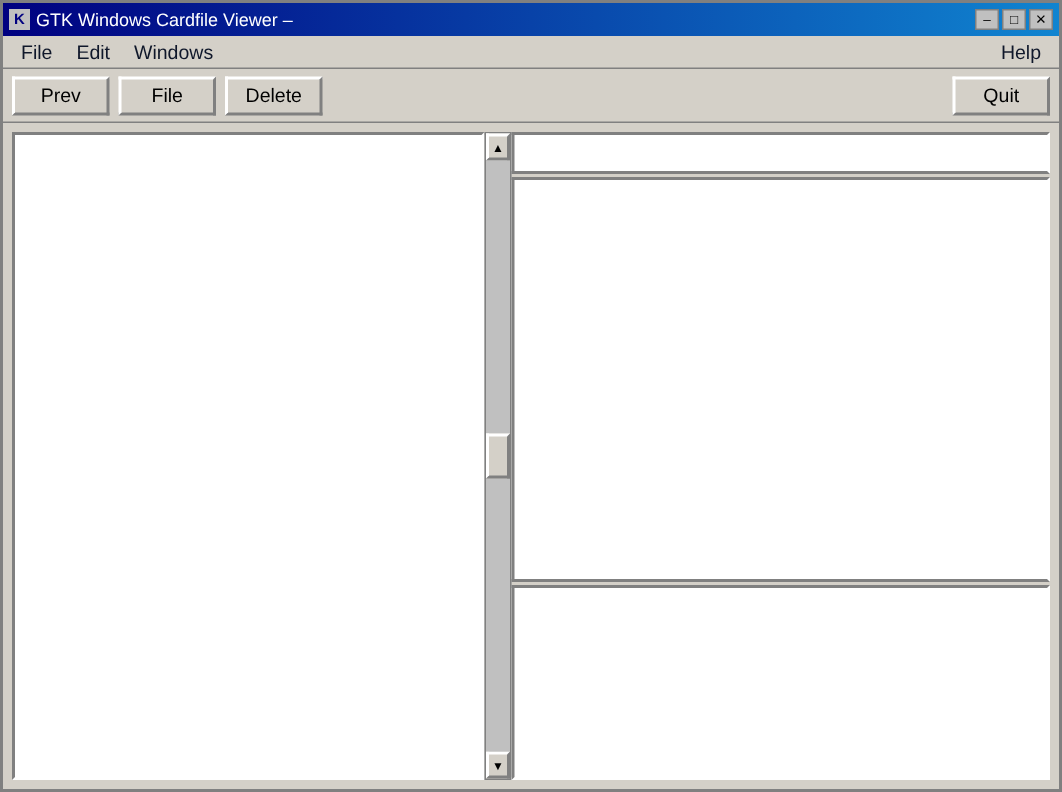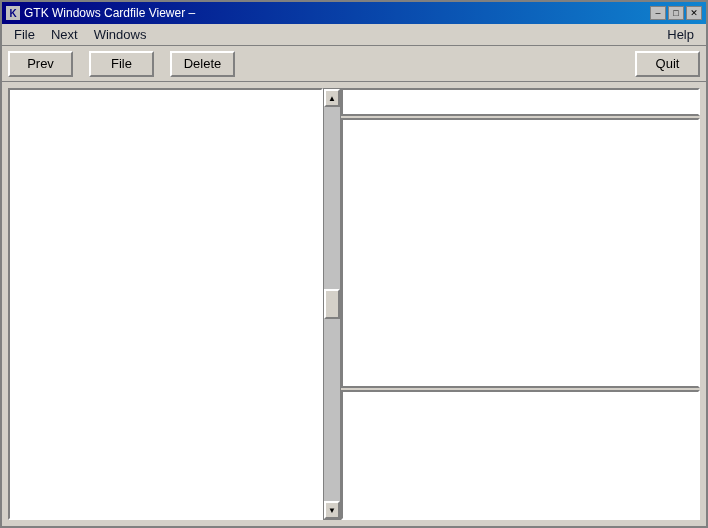--- a/index.html
+++ b/index.html
@@ -99,21 +99,21 @@
     .menu-spacer {
       flex: 1;
     }
 
     .toolbar {
       background: #d4d0c8;
       height: 36px;
       display: flex;
       align-items: center;
       padding: 4px 6px;
-      gap: 16px;
+      gap: 6px;
       border-bottom: 1px solid #808080;
       flex-shrink: 0;
     }
 
     .toolbar-btn {
       min-width: 65px;
       height: 26px;
       background: #d4d0c8;
       border-top: 2px solid #ffffff;
       border-left: 2px solid #ffffff;
@@ -258,21 +258,21 @@
     </div>
     <div class="title-bar-controls">
       <div class="title-btn">–</div>
       <div class="title-btn">□</div>
       <div class="title-btn">✕</div>
     </div>
   </div>
 
   <div class="menu-bar">
     <span class="menu-item">File</span>
-    <span class="menu-item">Next</span>
+    <span class="menu-item">Edit</span>
     <span class="menu-item">Windows</span>
     <div class="menu-spacer"></div>
     <span class="menu-item">Help</span>
   </div>
 
   <div class="toolbar">
     <button class="toolbar-btn">Prev</button>
     <button class="toolbar-btn">File</button>
     <button class="toolbar-btn">Delete</button>
     <div class="toolbar-spacer"></div>

